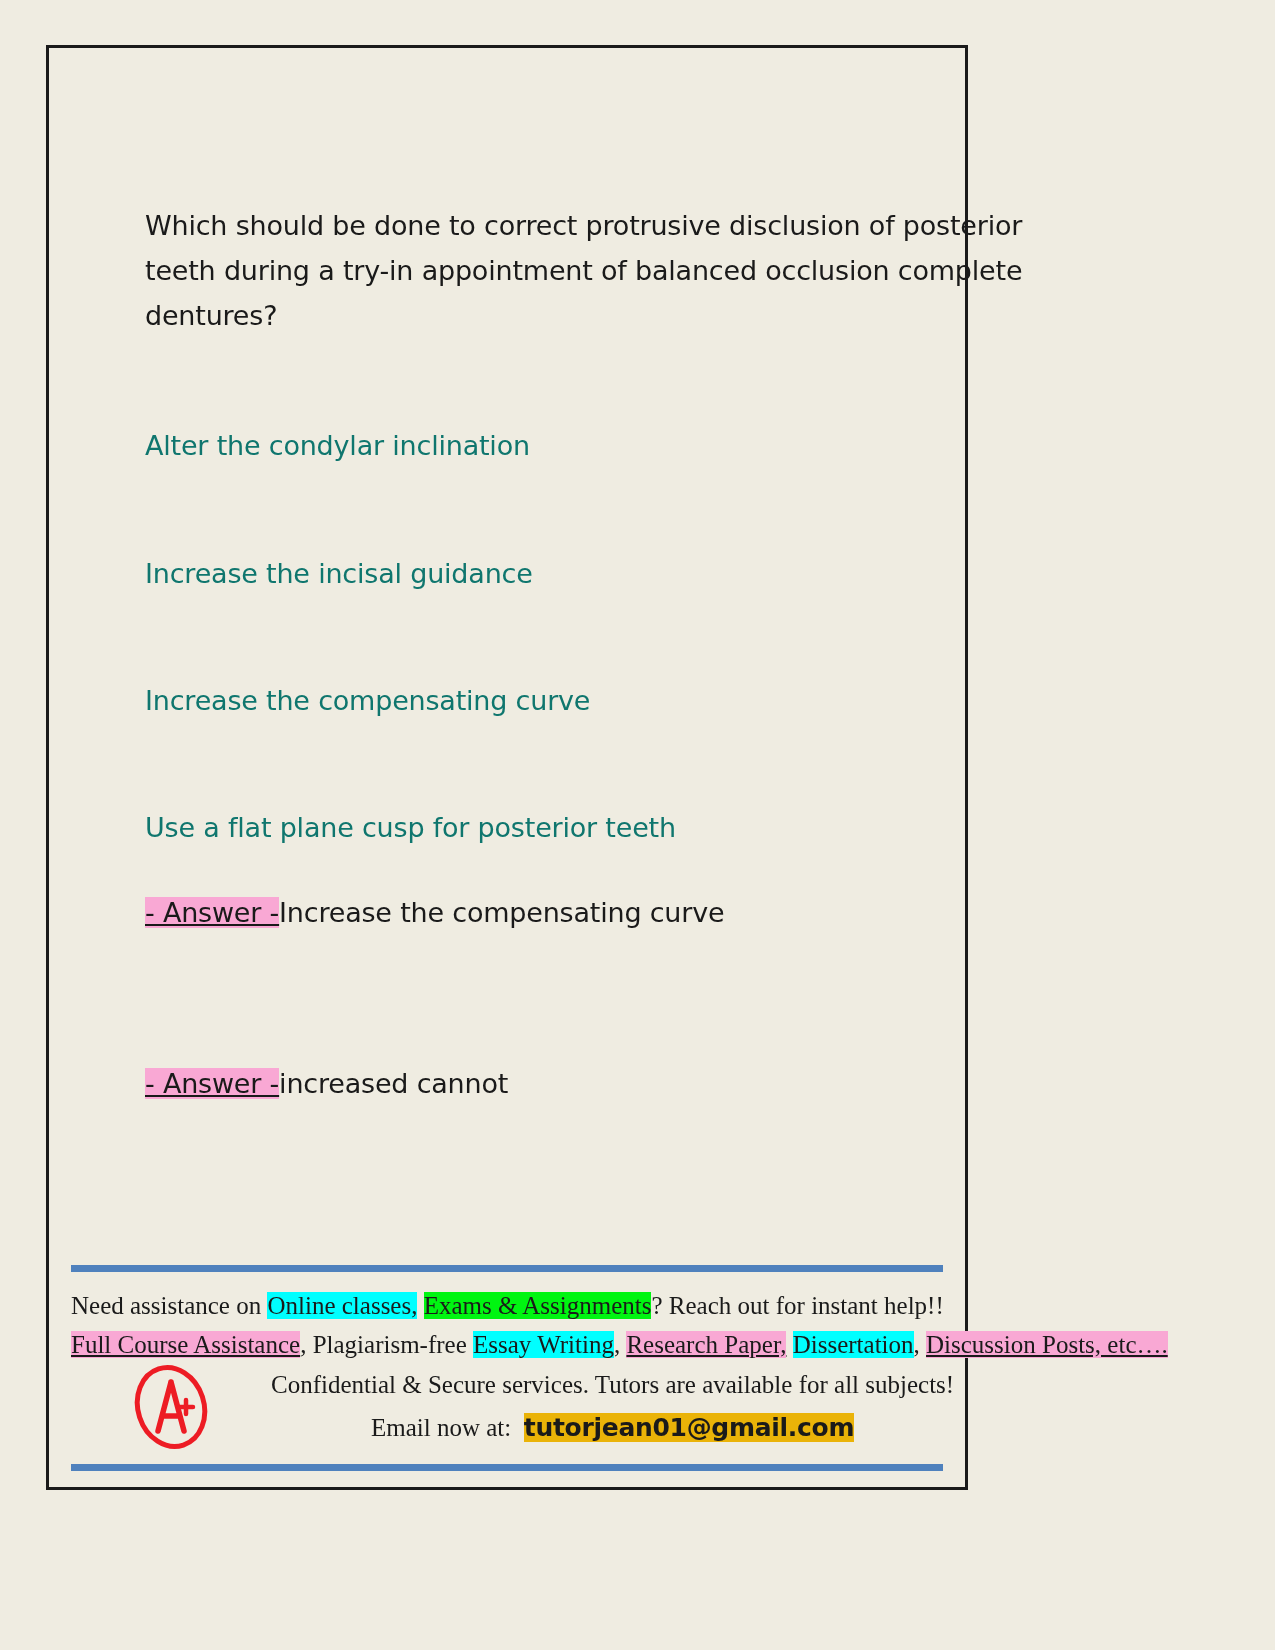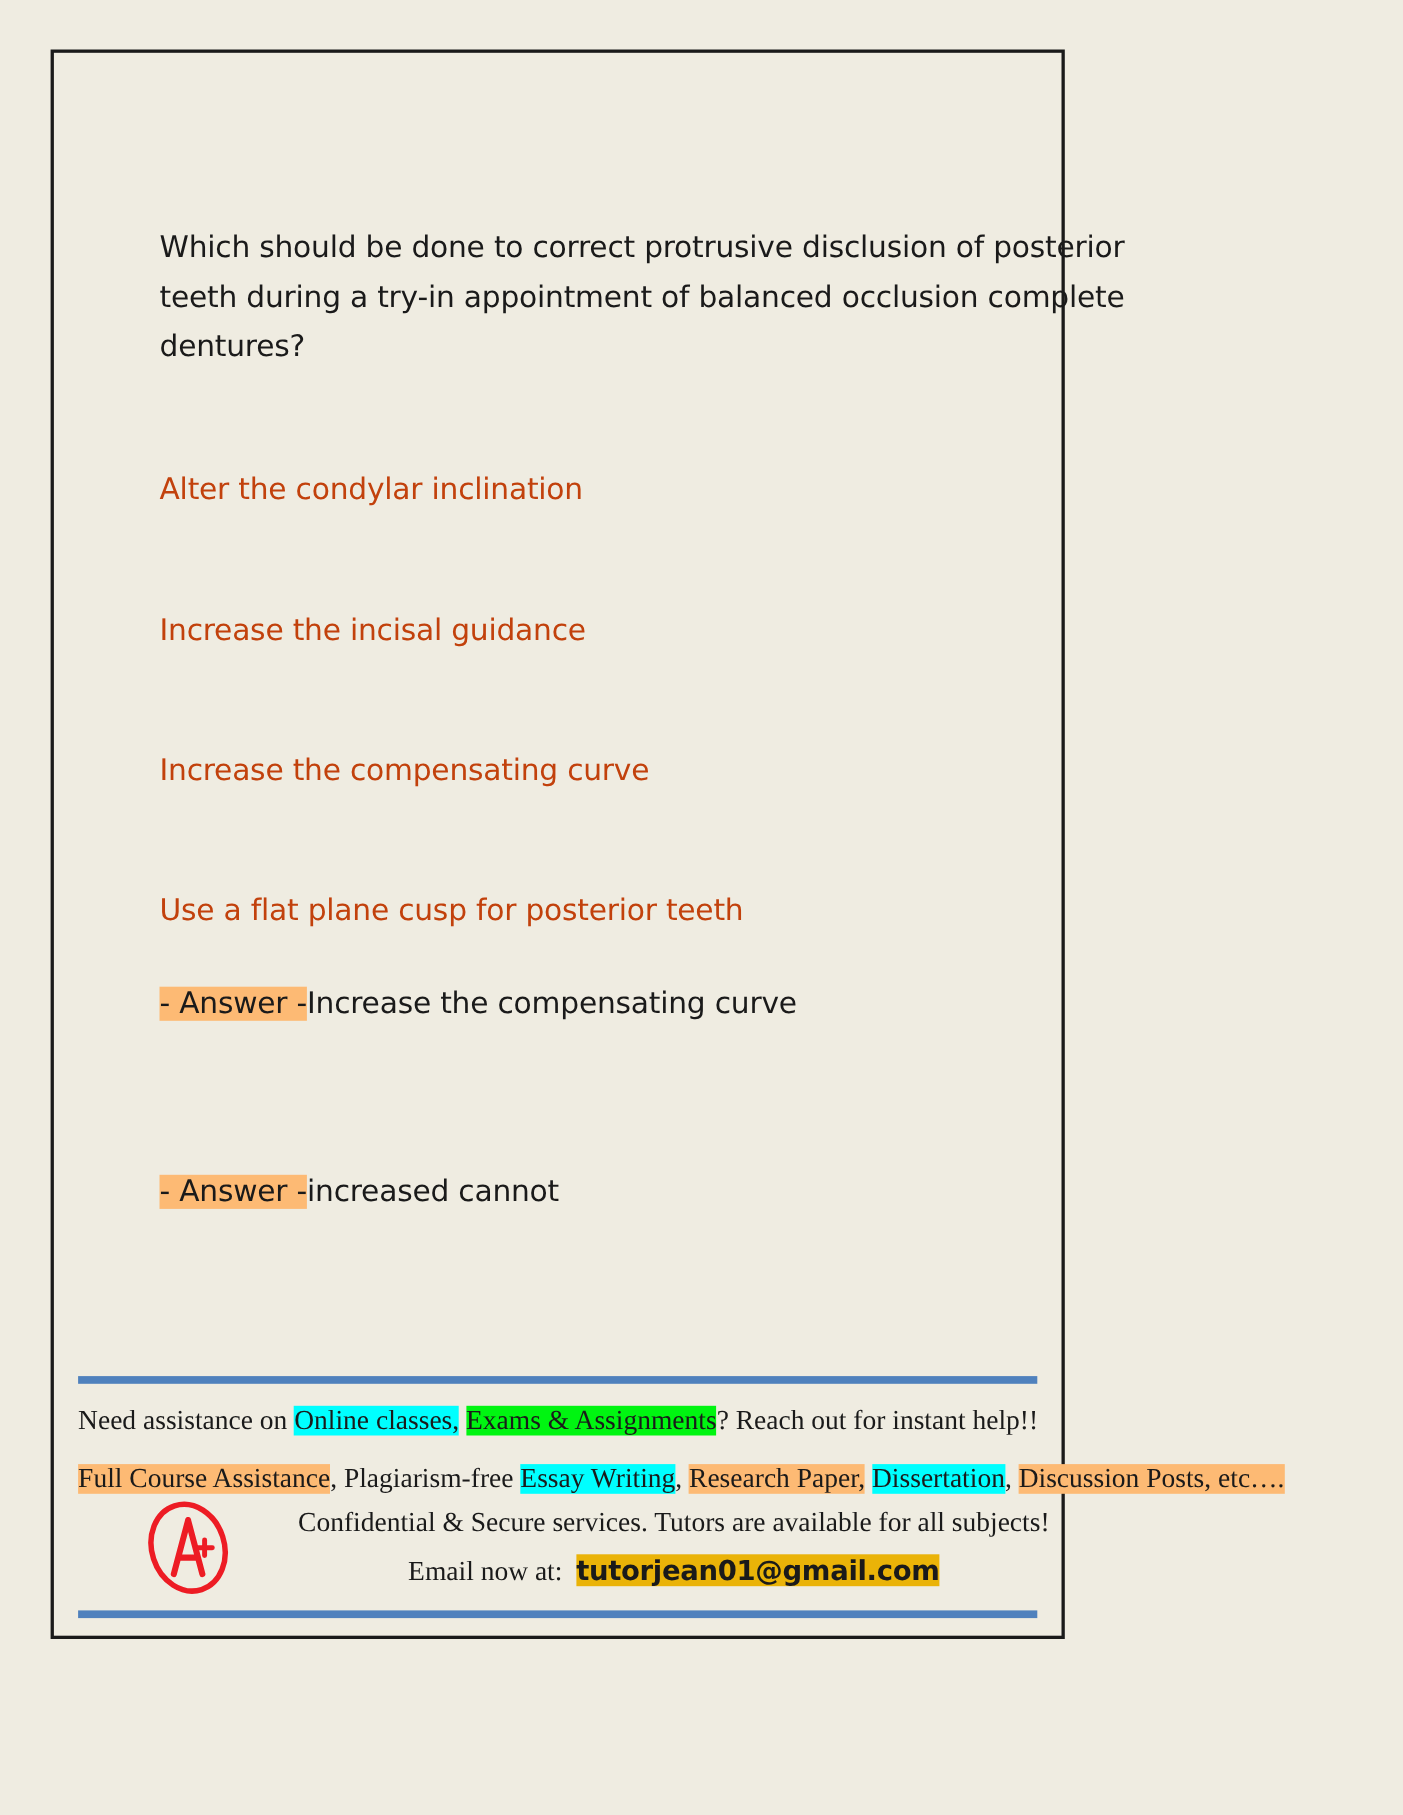--- a/index.html
+++ b/index.html
@@ -38,39 +38,39 @@
     line-height: 45px;
     color: #1a1a1a;
     letter-spacing: -0.2px;
     font-weight: 400;
   }
 
   .opt {
     font-family: "DejaVu Sans", sans-serif;
     font-size: 27px;
     line-height: 45px;
-    color: #c2410c;
+    color: #0f766e;
     letter-spacing: -0.2px;
   }
 
   .spacer-lg { height: 85px; }
   .spacer-md { height: 83px; }
   .spacer-sm { height: 82px; }
   .spacer-xs { height: 40px; }
   .spacer-q  { height: 86px; }
 
   .ans-line {
     font-family: "DejaVu Sans", sans-serif;
     font-size: 27px;
     line-height: 45px;
     color: #1a1a1a;
     letter-spacing: -0.2px;
     white-space: nowrap;
   }
-  .hl-yellow { background: #fdba74; }
+  .hl-yellow { background: #f9a8d4; text-decoration: underline; }
   .hl-cyan   { background: #00ffff; }
   .hl-green  { background: #00f511; }
 
   
   .footer {
     position: absolute;
     left: 22px;
     right: 22px;
     bottom: 16px;
   }
@@ -91,21 +91,21 @@
     font-size: 25px;
     text-align: left;
     line-height: 36px;
     white-space: nowrap;
   }
   .f-line2 {
     font-size: 25px;
     text-align: center;
     line-height: 38px;
     white-space: nowrap;
-    margin-top: 16px;
+    margin-top: 2px;
   }
 
   .f-lower {
     display: flex;
     align-items: center;
   }
   .logo-cell {
     width: 200px;
     display: flex;
     justify-content: center;

